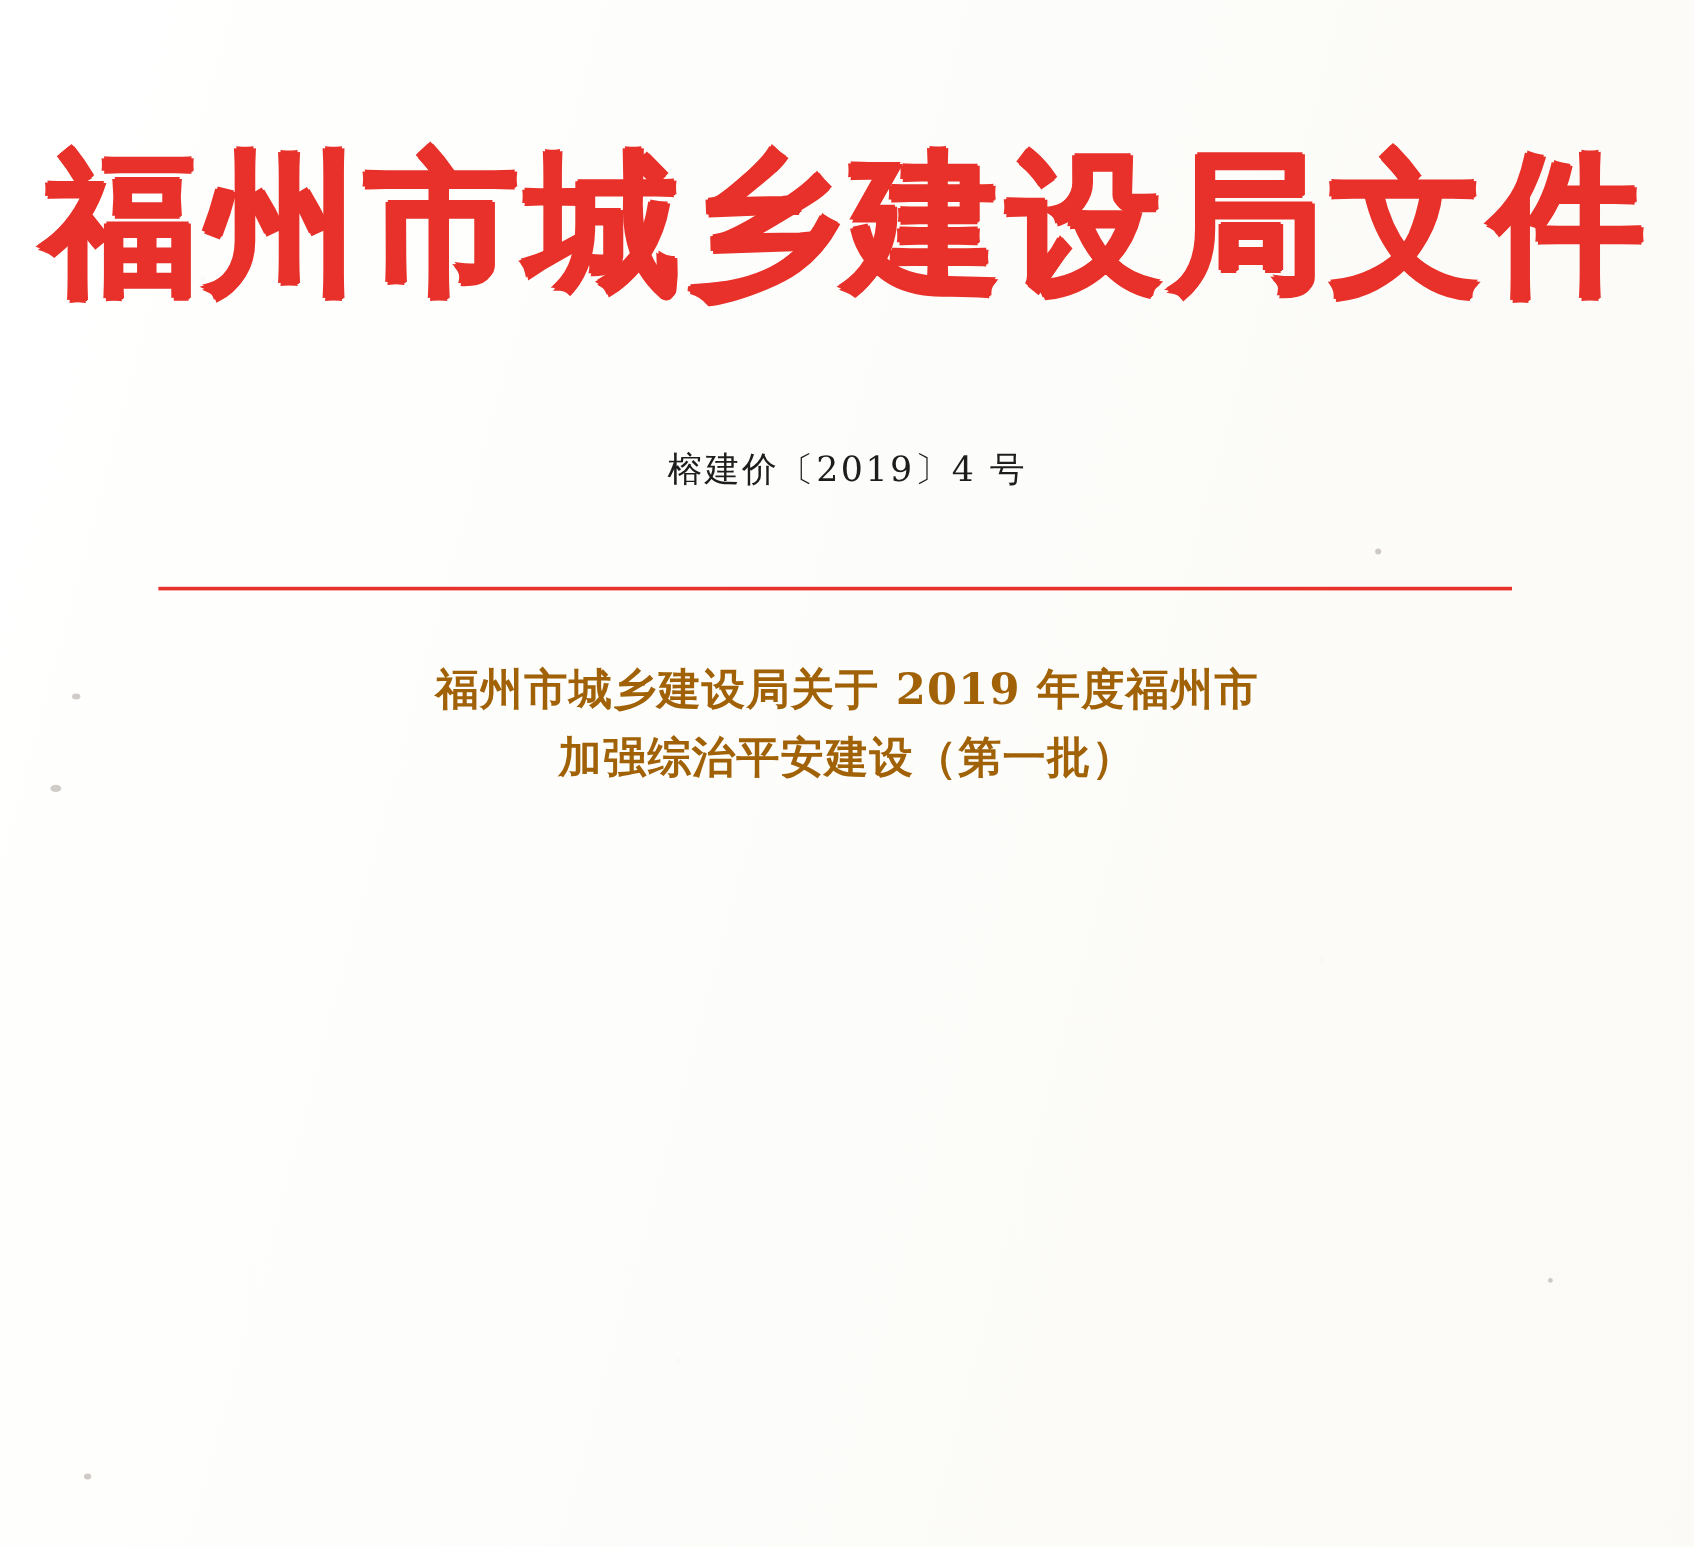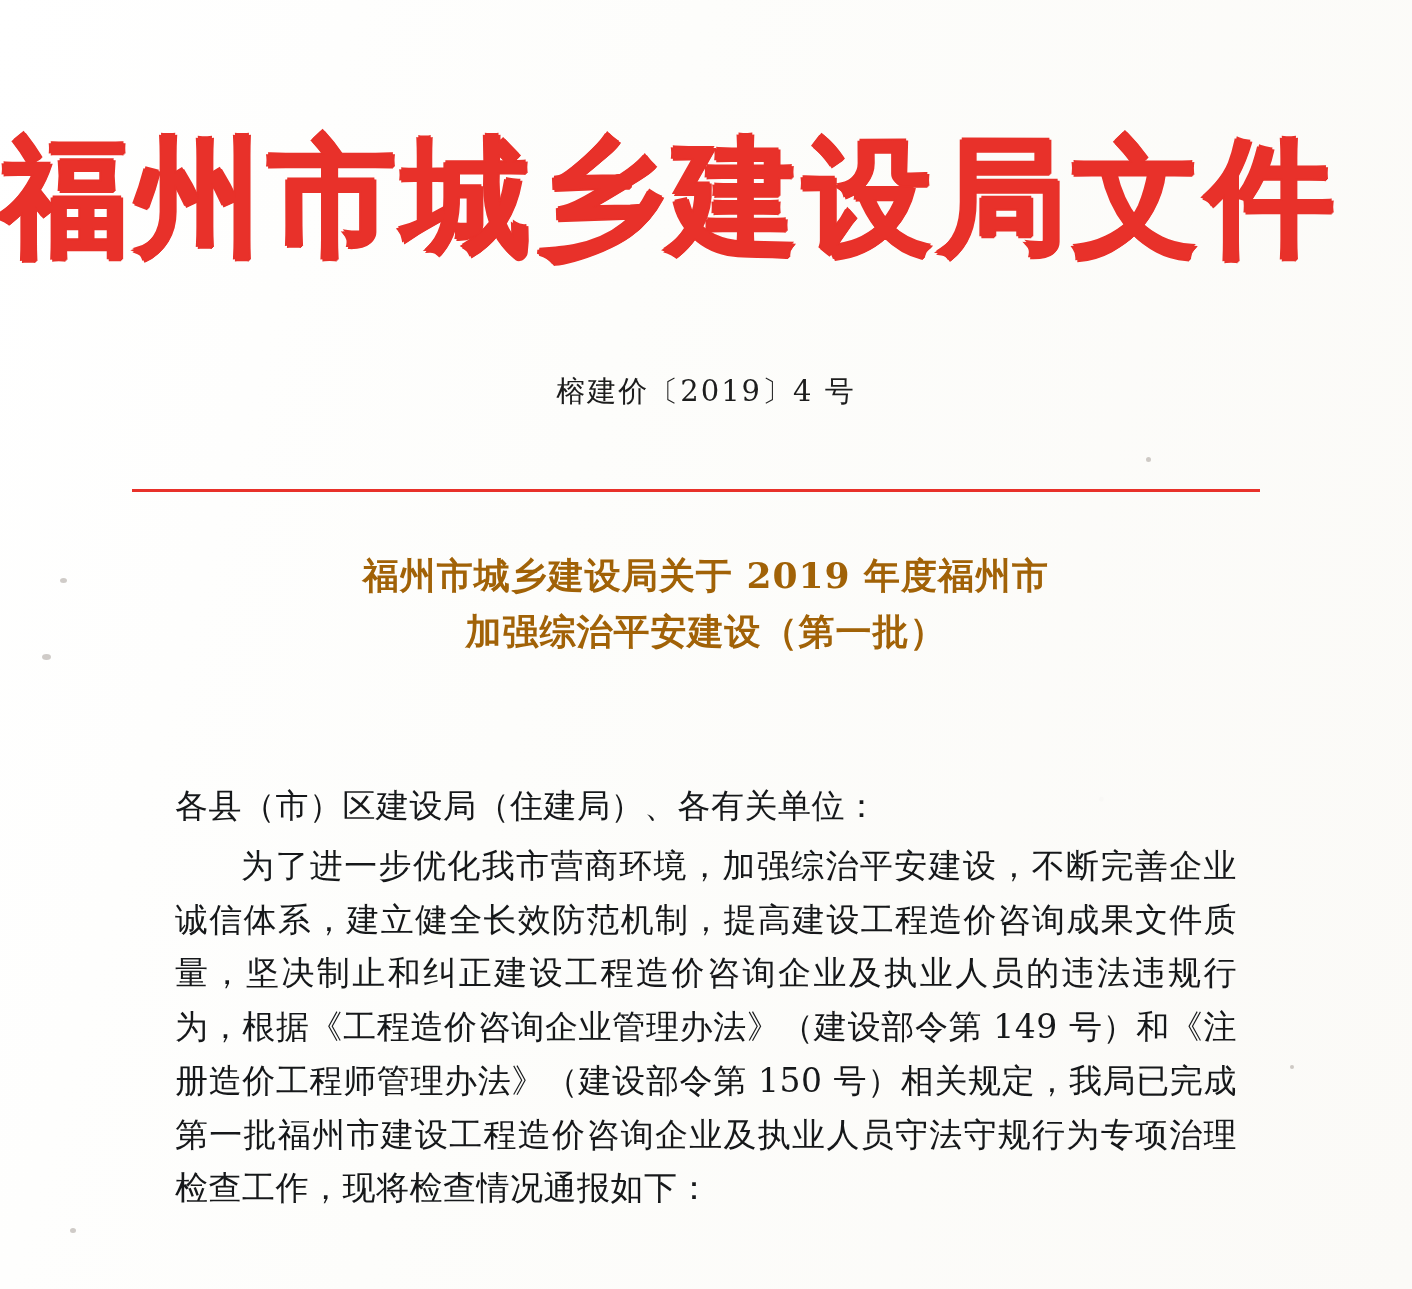--- a/index.html
+++ b/index.html
@@ -33,23 +33,23 @@
     display: block;
     background: rgba(120,110,100,0.35);
     border-radius: 50%;
   }
 
   .masthead {
     position: absolute;
     top: 128px;
     left: 0;
     width: 100%;
-    text-align: left;
+    text-align: center;
     color: #e8312a;
-    font-family: Liberation Sans, sans-serif;
+    font-family: Liberation Mono, monospace;
     font-weight: bold;
     font-size: 128px;
     letter-spacing: 6px;
     line-height: 1.1;
     text-shadow:
       2px 0 0 #e8312a,
       -2px 0 0 #e8312a,
       0 2px 0 #e8312a,
       0 -2px 0 #e8312a,
       1px 1px 0 #d8221c;
@@ -128,17 +128,13 @@
 
   <div class="doc-number">榕建价〔2019〕4 号</div>
 
   <div class="red-rule"></div>
 
   <div class="title">
     <div>福州市城乡建设局关于 2019 年度福州市</div>
     <div>加强综治平安建设（第一批）</div>
   </div>
 
-  <div class="body-block">
-    <p class="salutation">各县（市）区建设局（住建局）、各有关单位：</p>
-    <p class="para">为了进一步优化我市营商环境，加强综治平安建设，不断完善企业诚信体系，建立健全长效防范机制，提高建设工程造价咨询成果文件质量，坚决制止和纠正建设工程造价咨询企业及执业人员的违法违规行为，根据《工程造价咨询企业管理办法》（建设部令第 149 号）和《注册造价工程师管理办法》（建设部令第 150 号）相关规定，我局已完成第一批福州市建设工程造价咨询企业及执业人员守法守规行为专项治理检查工作，现将检查情况通报如下：</p>
-  </div>
 </div>
 
 </body></html>

